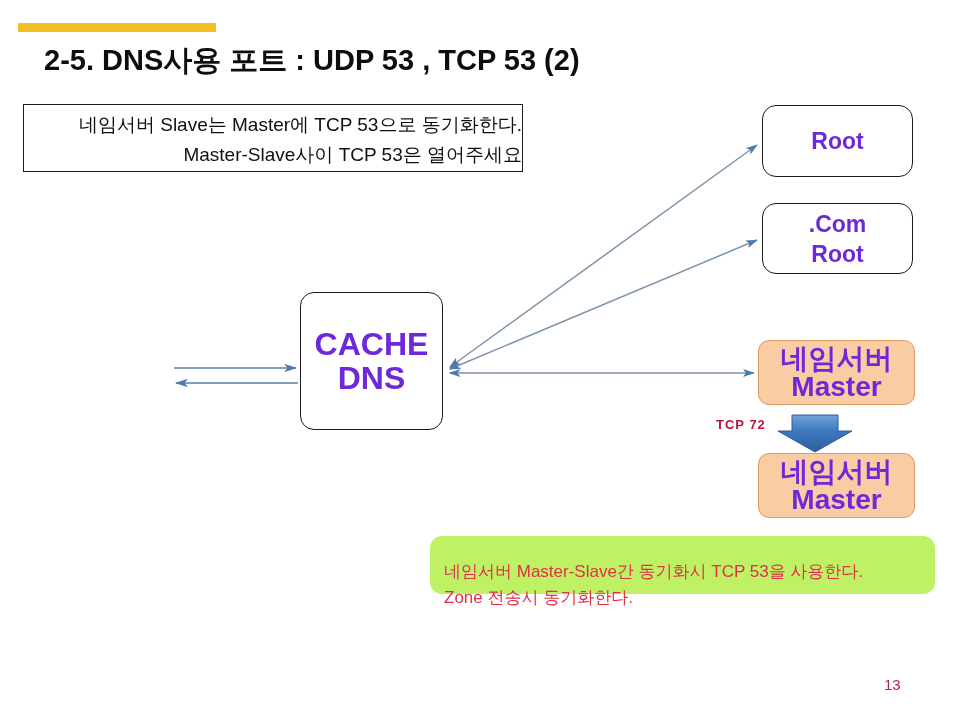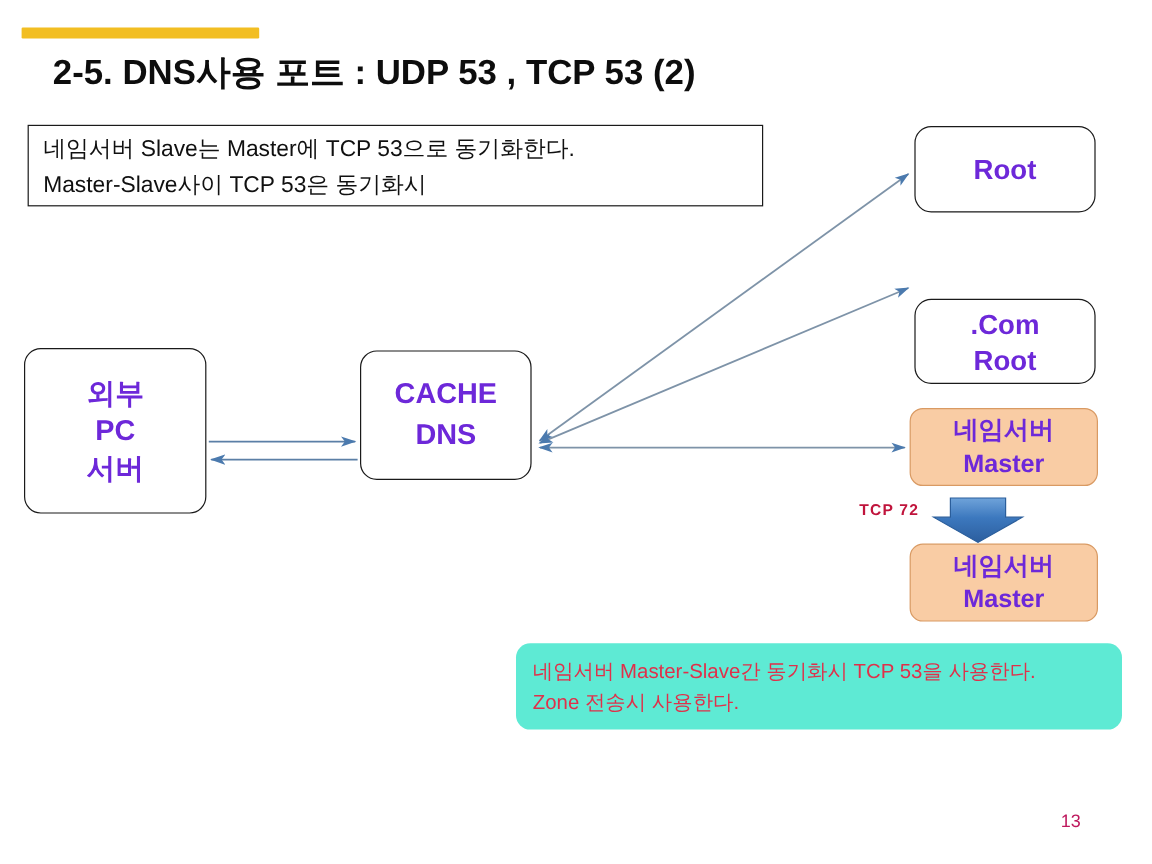--- a/index.html
+++ b/index.html
@@ -37,26 +37,27 @@
     letter-spacing: 0px;
     white-space: nowrap;
     margin-left: 24px;
   }
 
   
   .note-box {
     position: absolute;
     left: 23px;
     top: 104px;
-    width: 613px;
+    width: 500px;
     height: 68px;
     border: 1.5px solid #1a1a1a;
     background: #ffffff;
     box-sizing: border-box;
     padding: 5px 0 10px 12px;
+    text-align: right;
   }
   .note-line {
     font-size: 19px;
     color: #101010;
     line-height: 30px;
     white-space: nowrap;
   }
 
   
   .node {
@@ -69,29 +70,29 @@
     text-align: center;
     font-weight: bold;
     color: #6d28d9;
     background: #ffffff;
     border: 1.6px solid #1a1a1a;
     border-radius: 14px;
   }
   .node .ln { display: block; white-space: nowrap; }
 
   .node-external { left: 20px;  top: 290px; width: 152px; height: 138px; font-size: 24px; line-height: 31px; }
-  .node-cache    { left: 300px; top: 292px; width: 143px; height: 108px; font-size: 24px; line-height: 34px; }
+  .node-cache    { left: 300px; top: 292px; width: 143px; height: 138px; font-size: 32px; line-height: 34px; }
   .node-root     { left: 762px; top: 105px; width: 151px; height: 72px;  font-size: 23px; line-height: 30px; }
-  .node-comroot  { left: 762px; top: 203px; width: 151px; height: 71px;  font-size: 23px; line-height: 30px; margin-top: 46px; }
+  .node-comroot  { left: 762px; top: 203px; width: 151px; height: 71px;  font-size: 23px; line-height: 30px; }
 
   .node-master, .node-slave {
     background: #F9CCA4;
     border: 1.4px solid #D99A63;
     border-radius: 11px;
-    font-size: 21px;
+    font-size: 28px;
     line-height: 28px;
   }
   .node-master { left: 758px; top: 340px; width: 157px; height: 65px; }
   .node-slave  { left: 758px; top: 453px; width: 157px; height: 65px; }
 
   
   #arrows {
     position: absolute;
     left: 0; top: 0;
     width: 960px; height: 720px;
@@ -109,25 +110,25 @@
     letter-spacing: 1px;
     white-space: nowrap;
   }
 
   
   .callout {
     position: absolute;
     left: 430px;
     top: 536px;
     width: 505px;
-    height: 72px;
-    background: #5eead4;
+    height: 58px;
+    background: #bef264;
     border-radius: 12px;
     box-sizing: border-box;
-    padding: 11px 0 0 14px;
+    padding: 23px 0 0 14px;
   }
   .callout-line {
     font-size: 17px;
     color: #E0304A;
     line-height: 26px;
     white-space: nowrap;
   }
 
   
   .page-num {
@@ -141,21 +142,21 @@
 </head>
 <body>
 
 <div id="slide">
 
   <div class="title-rule"></div>
   <div class="slide-title">2-5. DNS사용 포트 : UDP 53 , TCP 53 (2)</div>
 
   <div class="note-box">
     <div class="note-line">네임서버 Slave는 Master에 TCP 53으로 동기화한다.</div>
-    <div class="note-line">Master-Slave사이 TCP 53은 동기화시</div>
+    <div class="note-line">Master-Slave사이 TCP 53은 열어주세요</div>
   </div>
 
   <svg id="arrows" viewBox="0 0 960 720">
     <defs>
       <marker id="ah" markerWidth="9" markerHeight="9" refX="7.4" refY="3.1" orient="auto" markerUnits="strokeWidth">
         <path d="M0,0.4 L8,3.1 L0,5.8 L2,3.1 Z" fill="#4B7AAE"></path>
       </marker>
       <marker id="ah-rev" markerWidth="9" markerHeight="9" refX="1.0" refY="3.1" orient="auto" markerUnits="strokeWidth">
         <path d="M8,0.4 L0,3.1 L8,5.8 L6,3.1 Z" fill="#4B7AAE"></path>
       </marker>
@@ -175,25 +176,20 @@
 
     <line x1="450" y1="373" x2="754" y2="373" stroke="#7E93A8" stroke-width="1.5" marker-start="url(#ah-rev)" marker-end="url(#ah)"></line>
 
     <g>
       <path d="M792,415 L838,415 L838,431 L852,431 L815,452 L778,431 L792,431 Z" fill="url(#blueArrowGrad)" stroke="#2B5E9B" stroke-width="1"></path>
     </g>
   </svg>
 
   <div class="tcp-label">TCP 72</div>
 
-  <div class="node node-external">
-    <span class="ln">외부</span>
-    <span class="ln">PC</span>
-    <span class="ln">서버</span>
-  </div>
 
   <div class="node node-cache">
     <span class="ln">CACHE</span>
     <span class="ln">DNS</span>
   </div>
 
   <div class="node node-root">
     <span class="ln">Root</span>
   </div>
 
@@ -207,18 +203,18 @@
     <span class="ln">Master</span>
   </div>
 
   <div class="node node-slave">
     <span class="ln">네임서버</span>
     <span class="ln">Master</span>
   </div>
 
   <div class="callout">
     <div class="callout-line">네임서버 Master-Slave간 동기화시 TCP 53을 사용한다.</div>
-    <div class="callout-line">Zone 전송시 사용한다.</div>
+    <div class="callout-line">Zone 전송시 동기화한다.</div>
   </div>
 
   <div class="page-num">13</div>
 
 </div>
 
 </body></html>

